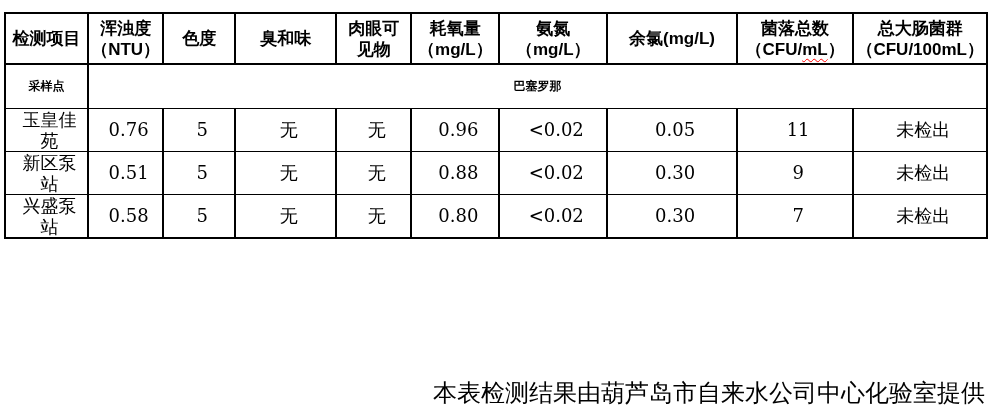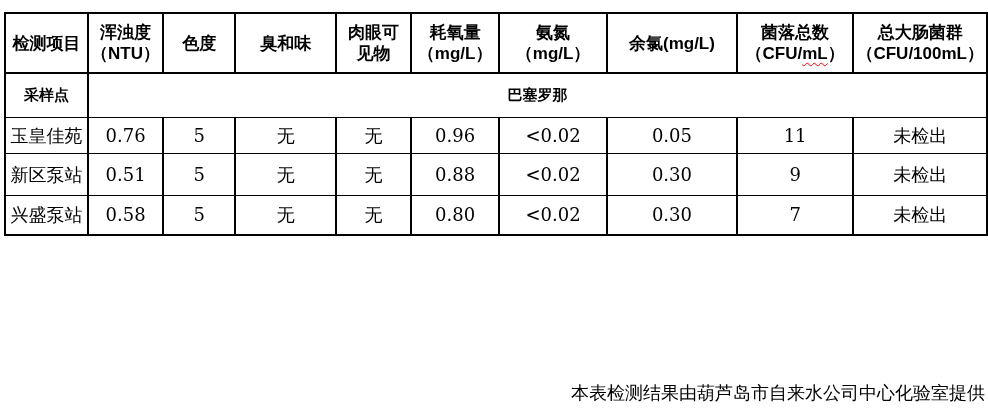--- a/index.html
+++ b/index.html
@@ -23,37 +23,37 @@
   }
   table.wq td {
     border: 2px solid #000;
     text-align: center;
     vertical-align: middle;
     padding: 0 2px;
     overflow: hidden;
   }
   
   tr.bb1 td { border-bottom-width: 1px; }
-  tr.bt1 td { border-top-width: 1px; }
+  tr.bt1 td { border-top-width: 1px; padding-left: 8px; }
 
   tr.head td {
     font-weight: 700;
     font-size: 17px;
     line-height: 21px;
     font-family: "Liberation Sans", sans-serif;
   }
   tr.limit td {
     font-weight: 700;
     font-size: 17px;
     line-height: 20px;
     font-family: "Liberation Sans", sans-serif;
   }
   tr.sampling td {
     font-weight: 700;
-    font-size: 15px;
+    font-size: 12px;
     line-height: 22px;
     font-family: "Liberation Sans", sans-serif;
   }
   tr.data td {
     font-family: "DejaVu Serif", serif;
     font-weight: 400;
     font-size: 18px;
     line-height: 21px;
   }
   .squiggle {
@@ -62,21 +62,21 @@
     text-decoration-color: #ff0000;
     text-decoration-thickness: 1px;
     text-underline-offset: 3px;
   }
   .footer-note {
     position: absolute;
     top: 381px;
     right: 3px;
     font-family: "DejaVu Serif", serif;
     font-weight: 400;
-    font-size: 18px;
+    font-size: 24px;
     line-height: 24px;
     white-space: nowrap;
   }
 </style>
 </head>
 <body>
 
 <div class="page">
 
   <table class="wq">
@@ -87,21 +87,21 @@
       <col style="width:103px">
         <col style="width:77px">
         <col style="width:88px">
       <col style="width:109px">
         <col style="width:132px">
         <col style="width:117px">
       <col style="width:124px">
     </colgroup>
 
     <tbody>
-        <tr class="head" style="height:60px">
+        <tr class="head" style="height:51px">
       <td>
         <div>检测项目</div>
       </td>
       <td>
         <div>浑浊度</div>
         <div>（NTU）</div>
       </td>
       <td>
         <div>色度</div>
       </td>

